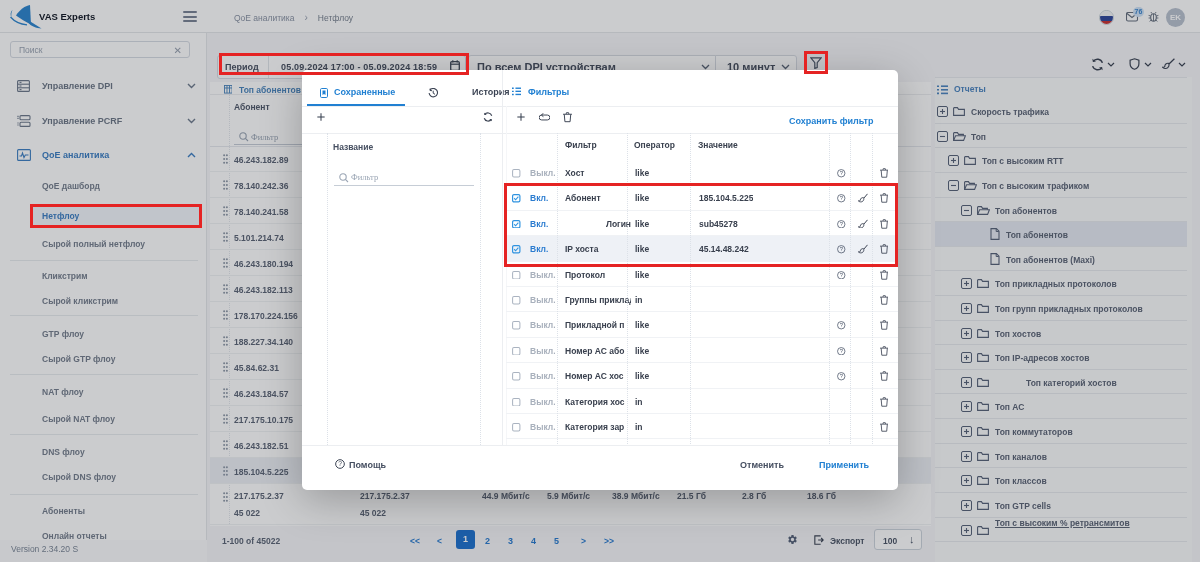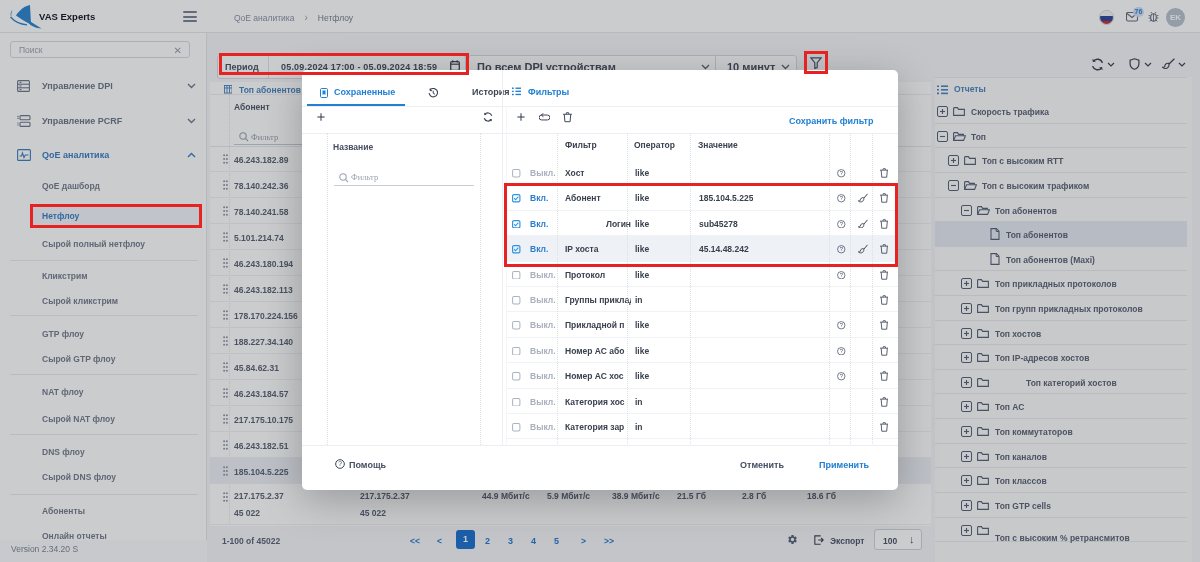--- a/index.html
+++ b/index.html
@@ -541,21 +541,21 @@
       </div>
     <div class="tree-row" style="top:464.5px;height:24.62px;">
         <svg class="abs" style="left:26px;top:7px" width="11" height="11" viewBox="0 0 11 11">
           <rect x="0.5" y="0.5" width="10" height="10" rx="1.5" fill="none" stroke="#59647a" stroke-width="1"></rect>
           <line x1="3" y1="5.5" x2="8" y2="5.5" stroke="#59647a" stroke-width="1.1"></line>
           <line x1="5.5" y1="3" x2="5.5" y2="8" stroke="#59647a" stroke-width="1.1"></line>
         </svg>
         <svg class="abs" style="left:42px;top:7px" width="13" height="11" viewBox="0 0 13 11">
           <path d="M0.6,2.2 L0.6,9.4 L11.4,9.4 L11.4,3.4 L5.6,3.4 L4.4,1.6 L1.2,1.6 Z" fill="none" stroke="#59647a" stroke-width="1.1"></path>
         </svg>
-        <span class="abs" style="left:60px;top:15px;">Топ с высоким % ретрансмитов</span>
+        <span class="abs" style="left:60px;top:0;text-decoration:underline;">Топ с высоким % ретрансмитов</span>
       </div>
     <svg class="abs" style="left:156px;top:5px" width="13" height="13" viewBox="0 0 12 12">
         <path d="M10.5,4.5 A4.8,4.8 0 0 0 2,3.2 M1.5,7.5 A4.8,4.8 0 0 0 10,8.8" fill="none" stroke="#3c4454" stroke-width="1.3"></path>
         <path d="M1.2,0.8 L1.8,3.6 L4.6,3.2 Z" fill="#3c4454"></path>
         <path d="M10.8,11.2 L10.2,8.4 L7.4,8.8 Z" fill="#3c4454"></path>
       </svg>
     <svg class="abs" style="left:172px;top:9px" width="8" height="5" viewBox="0 0 8 5">
         <path d="M1,1 L4,4 L7,1" fill="none" stroke="#3c4454" stroke-width="1.2"></path>
       </svg>
     <svg class="abs" style="left:194px;top:5px" width="11" height="12" viewBox="0 0 11 12">

